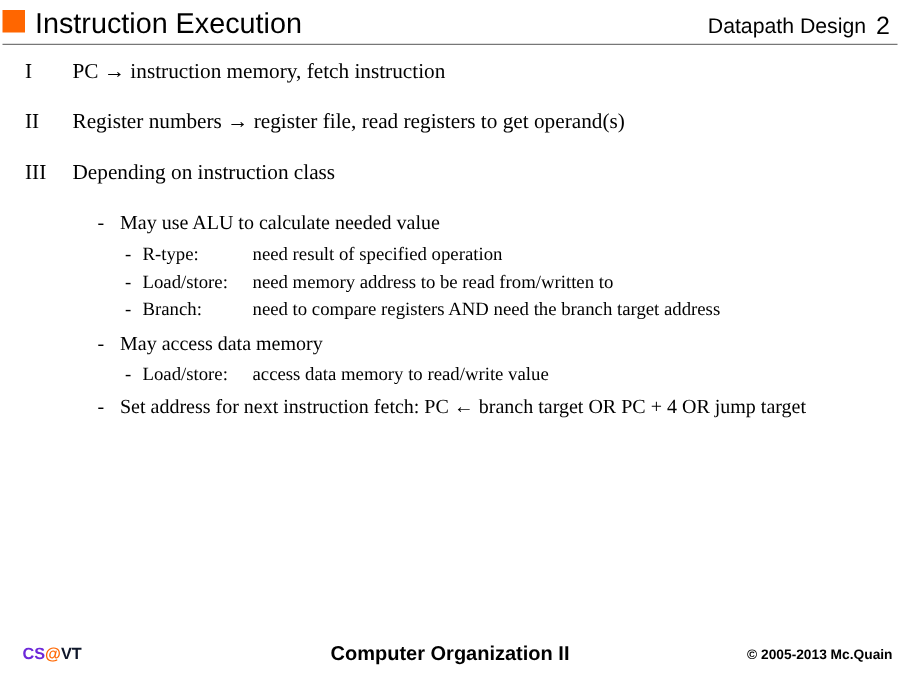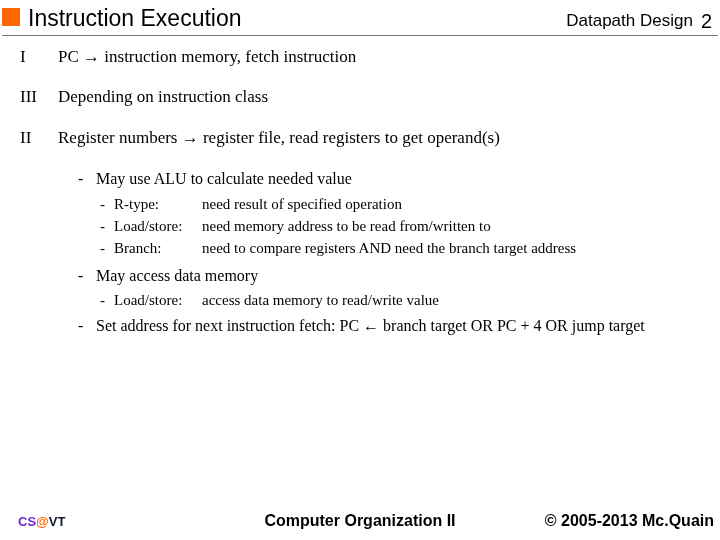--- a/index.html
+++ b/index.html
@@ -109,21 +109,21 @@
     left: 0; right: 0;
     text-align: center;
     font-weight: bold;
     font-size: 16px;
     color: #000;
     pointer-events: none;
   }
   .footer-right {
     margin-left: auto;
     font-weight: bold;
-    font-size: 16px;
+    font-size: 11px;
   }
 </style>
 </head>
 <body>
 
 <div class="slide">
 
   <div class="header">
     <div class="bullet-sq"></div>
     <div class="title">Instruction Execution</div>
@@ -135,27 +135,27 @@
   <div class="rule"></div>
 
   <div class="content">
 
     <div class="row">
       <div class="rom">I</div>
       <div class="txt">PC → instruction memory, fetch instruction</div>
     </div>
 
     <div class="row">
+      <div class="rom">II</div>
+      <div class="txt">Register numbers → register file, read registers to get operand(s)</div>
+    </div>
+
+    <div class="row">
       <div class="rom">III</div>
       <div class="txt">Depending on instruction class</div>
-    </div>
-
-    <div class="row">
-      <div class="rom">II</div>
-      <div class="txt">Register numbers → register file, read registers to get operand(s)</div>
     </div>
 
     <div class="sub">
 
       <div class="dash">
         <div class="m">-</div>
         <div>May use ALU to calculate needed value</div>
       </div>
       <div class="dash-inner">
         <div class="m">-</div>

